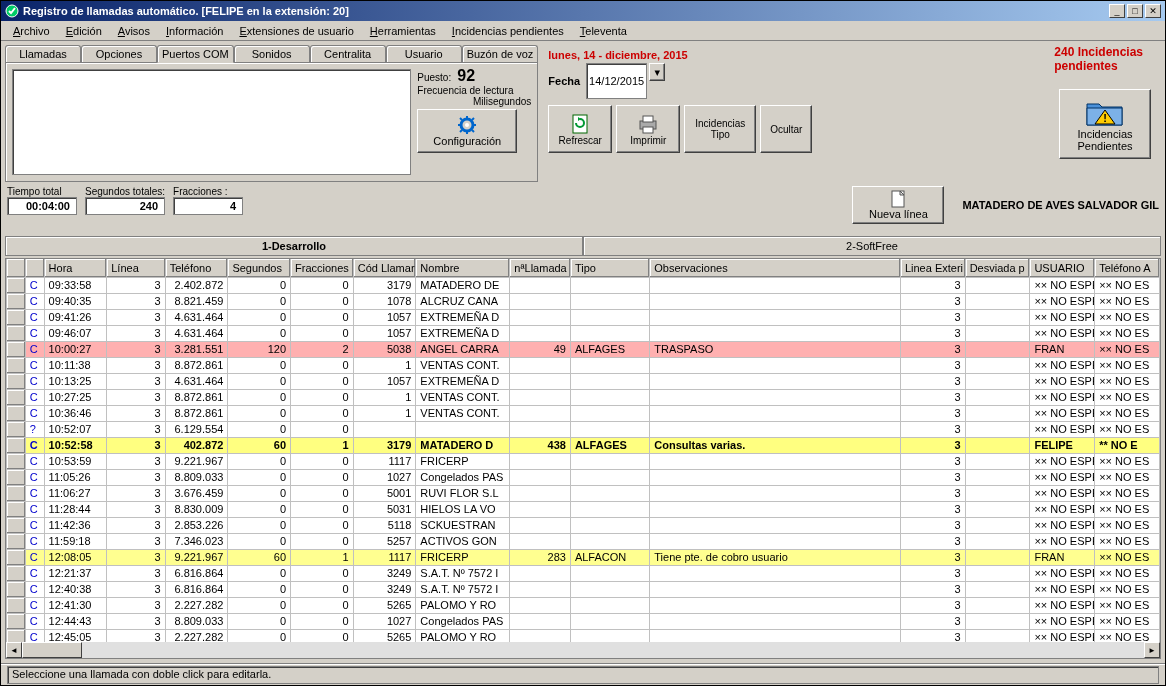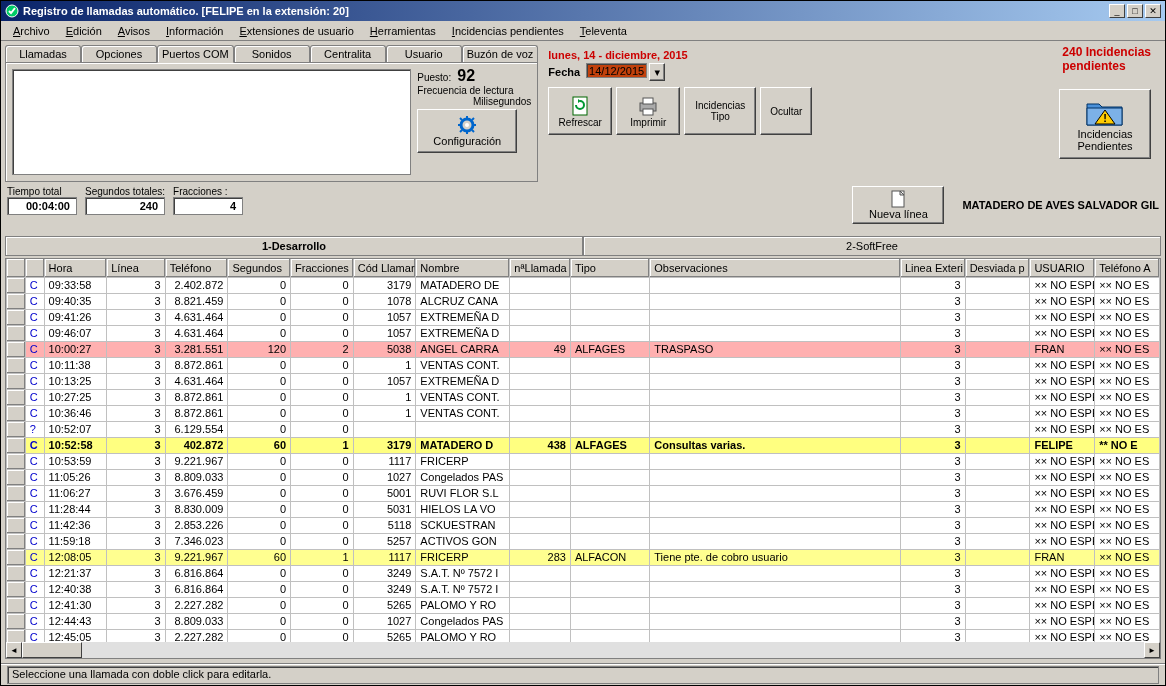--- a/index.html
+++ b/index.html
@@ -22,26 +22,26 @@
   .side-col { width:120px; padding:4px 6px 4px 0; }
   .lbl { font-size:10px; }
   .big-num { font-size:16px; font-weight:bold; }
   .btn3d { background:#d4d0c8; border:1px solid #fff; border-right-color:#404040; border-bottom-color:#404040; text-align:center; cursor:default; }
   .btn3d-inner { box-shadow:inset -1px -1px #808080; height:100%; display:flex; flex-direction:column; align-items:center; justify-content:center; padding:2px 4px; }
   .icon-gear { width:20px; height:20px; display:inline-block; }
   .right-panel { flex:1; padding:4px; display:flex; flex-direction:column; gap:2px; position:relative; }
   .date-red { color:#c00; font-weight:bold; }
   .fecha-row { display:flex; align-items:center; gap:6px; }
   .fecha-lbl { font-weight:bold; }
-  .date-input { border:1px solid #808080; box-shadow:inset 1px 1px #404040; background:#c2410c; height:15px; padding:1px 2px; display:flex; align-items:center; }
+  .date-input { border:1px solid #808080; box-shadow:inset 1px 1px #404040; background:#ffffff; height:36px; padding:1px 2px; display:flex; align-items:center; }
   .dropdown-btn { width:16px; height:18px; margin-left:2px; }
   .btn-row { display:flex; gap:4px; margin-top:4px; }
   .big-btn { width:64px; height:48px; }
   .big-btn .small-lbl { font-size:10px; }
-  .incid-txt { color:#c00; font-weight:bold; font-size:12px; position:absolute; right:10px; top:0; text-align:left; line-height:1.2; }
+  .incid-txt { color:#c00; font-weight:bold; font-size:12px; position:absolute; right:18px; top:0; text-align:left; line-height:1.2; }
   .incid-pend-btn { position:absolute; right:10px; top:44px; width:92px; height:70px; }
   .counter-block { display:flex; flex-direction:column; }
   .counter-val { border:1px solid #808080; box-shadow:inset 1px 1px #404040; background:#fff; padding:2px 6px; font-weight:bold; text-align:right; min-width:70px; }
   .nueva-linea-btn { margin-left:auto; width:92px; height:38px; }
   .company-lbl { font-weight:bold; margin-left:10px; align-self:center; }
   .big-tabs { display:flex; margin:0 4px; }
   .big-tab { flex:1; border:1px solid #808080; box-shadow:inset 1px 1px #fff; background:#d4d0c8; text-align:center; padding:3px 0; cursor:default; }
   .big-tab:first-child { font-weight:bold; }
   .grid-wrap { flex:1; margin:2px 4px 4px 4px; border:1px solid #808080; box-shadow:inset 1px 1px #fff; background:#fff; overflow:hidden; position:relative; display:flex; flex-direction:column; }
   .grid-scroll { overflow:auto; flex:1; }

